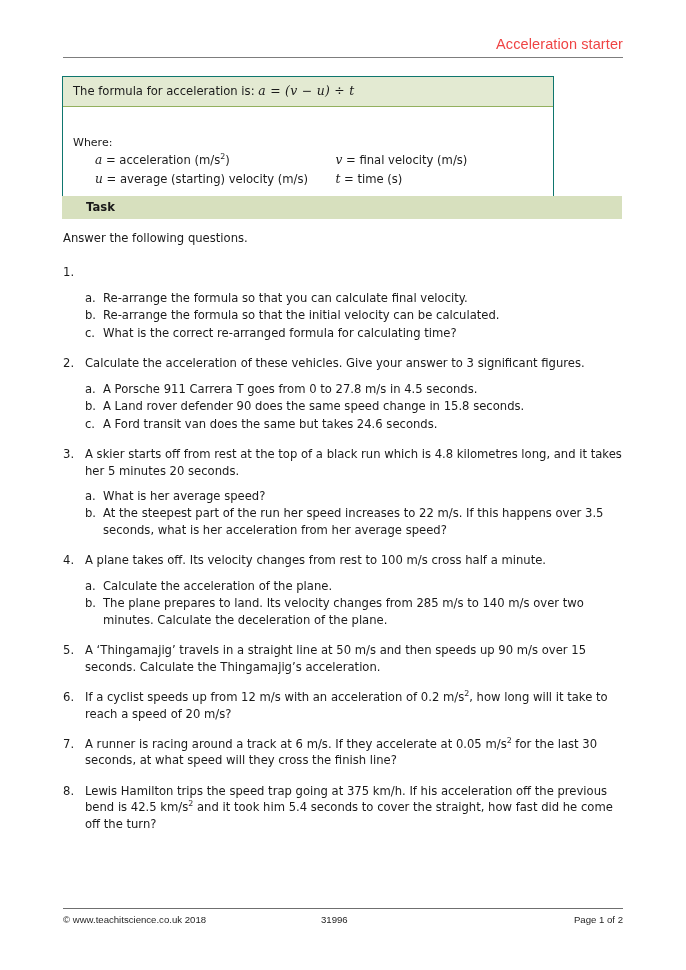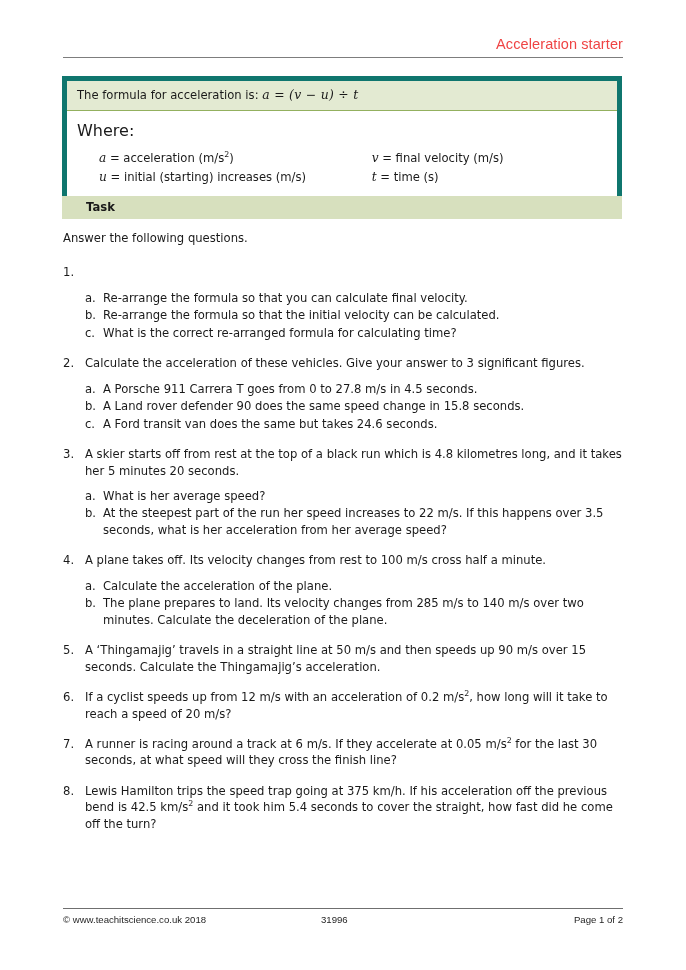--- a/index.html
+++ b/index.html
@@ -41,47 +41,48 @@
     margin-top: 4px;
     border-top: 1.4px solid #7d7d7d;
     width: 100%;
   }
 
   
   .formula-box {
     position: absolute;
     left: 62px;
     top: 76px;
-    width: 560px;
-    border: 5px solid #0f766e;
+    width: 492px;
+    border: 1px solid #0f766e;
     box-sizing: border-box;
     background: #ffffff;
   }
   .formula-head {
     background: #e3ead2;
     border-bottom: 1px solid #93b05e;
     padding: 6px 10px 7px 10px;
     font-size: 11.6px;
     line-height: 1.25;
   }
   .formula-head .mathline {
     font-family: "DejaVu Serif", serif;
     font-style: italic;
     font-size: 12.4px;
     letter-spacing: 0.3px;
   }
   .formula-body {
     padding: 8px 10px 10px 10px;
   }
   .where-label {
-    font-size: 16px;
+    font-size: 11px;
     line-height: 1.45;
+    margin-top: 20px;
   }
   .defs {
-    margin-top: 7px;
+    margin-top: 1px;
     padding-left: 22px;
     display: flex;
     align-items: center;
   }
   .defs-col {
     font-size: 11.6px;
     line-height: 1.55;
   }
   .defs-col.left { width: 278px; }
   .defs-col.right { width: 240px; }
@@ -185,21 +186,21 @@
   <div class="formula-box">
     <div class="formula-head">
       <span>The formula for acceleration is:</span>
       <span class="mathline">a = (v − u) ÷ t</span>
     </div>
     <div class="formula-body">
       <div class="where-label">Where:</div>
       <div class="defs">
         <div class="defs-col left">
             <div><span class="sym">a</span><span> = acceleration (m/s</span><sup>2</sup><span>)</span></div>
-            <div><span class="sym">u</span><span> = initial (starting) increases (m/s)</span></div>
+            <div><span class="sym">u</span><span> = average (starting) velocity (m/s)</span></div>
           </div>
         <div class="defs-col right">
             <div><span class="sym">v</span><span> = final velocity (m/s)</span></div>
             <div><span class="sym">t</span><span> = time (s)</span></div>
           </div>
       </div>
     </div>
   </div>
 
   <div class="task-bar">Task</div>

